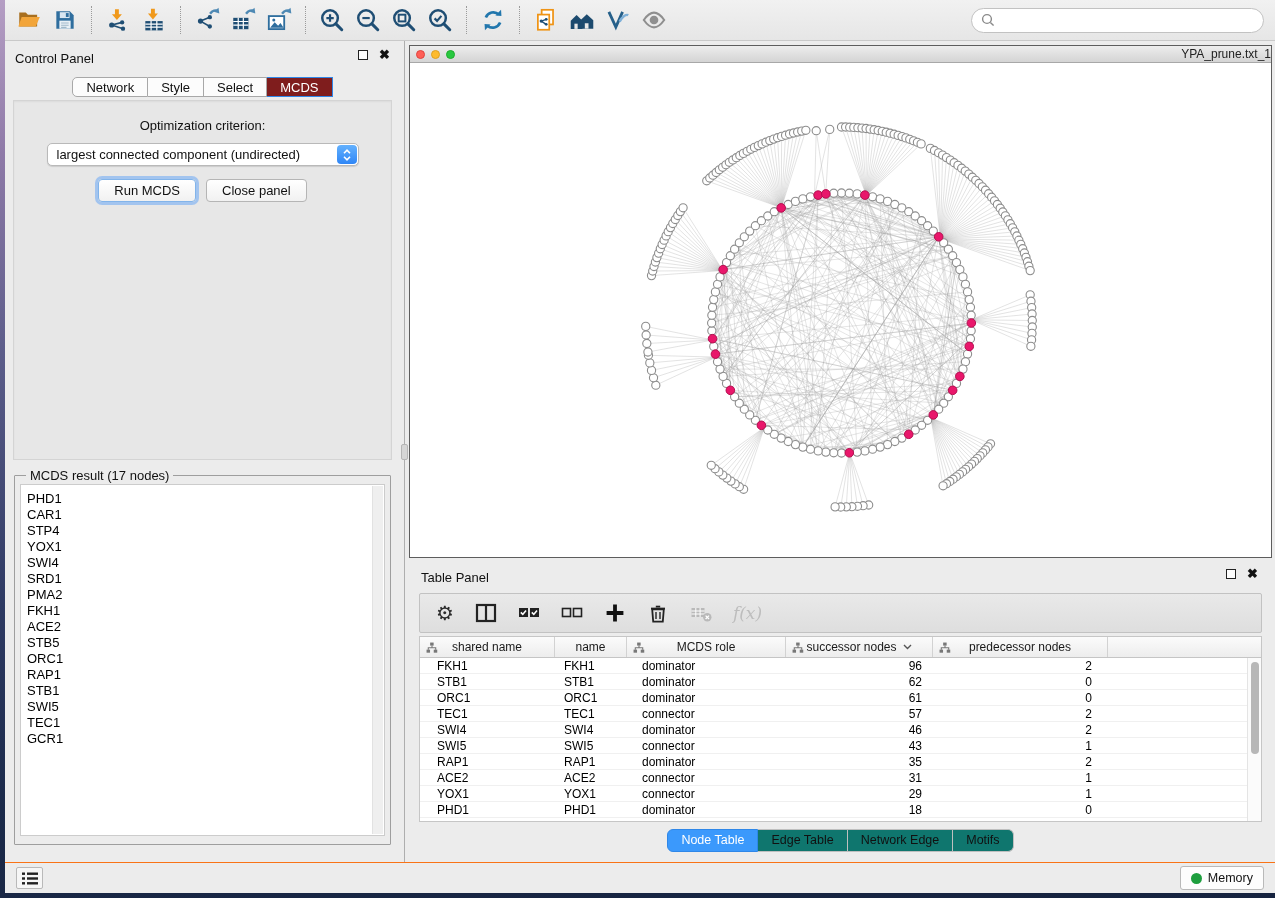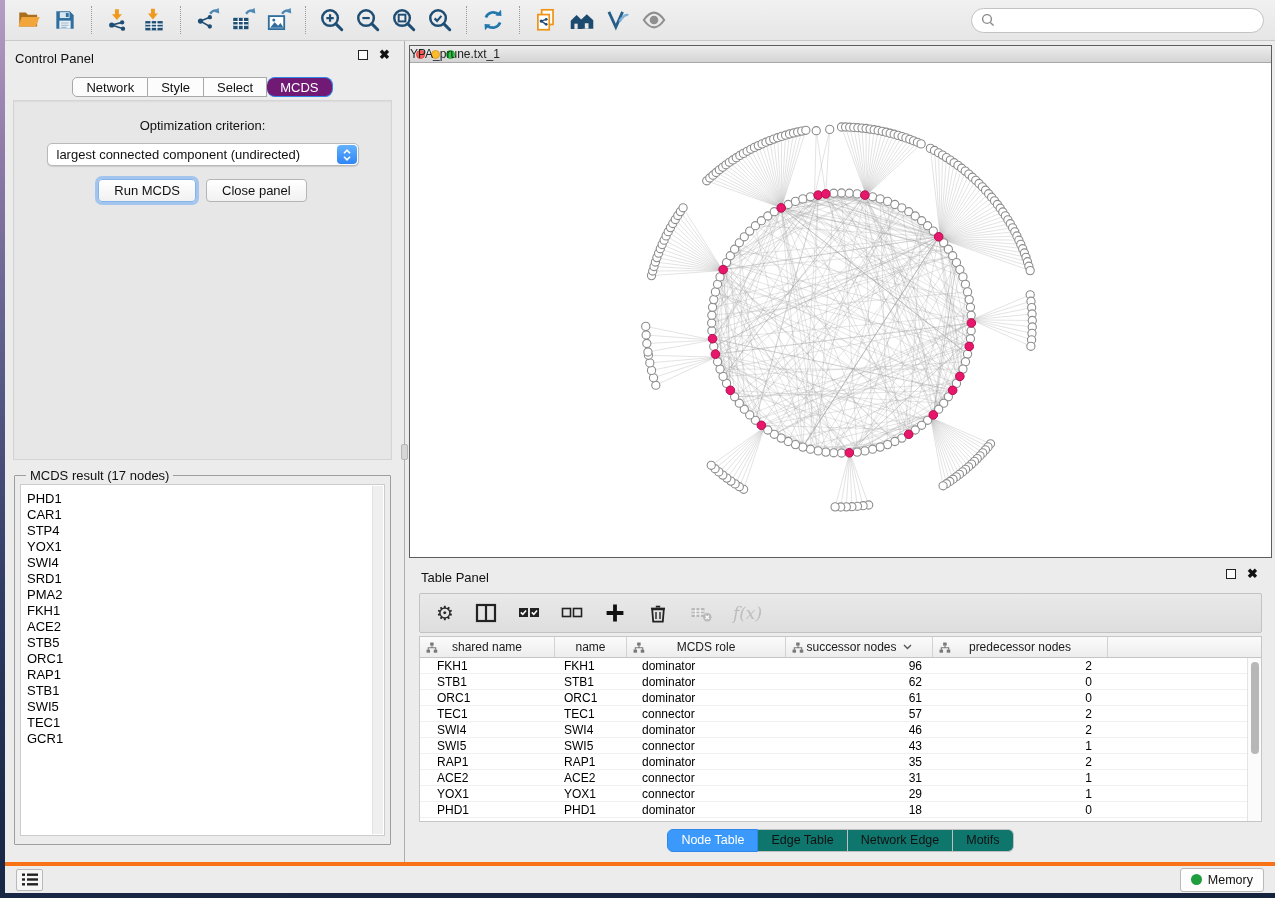--- a/index.html
+++ b/index.html
@@ -26,21 +26,21 @@
   .control-panel { width:395px; position:relative; background:#ececec; }
   .cp-header { padding:8px 10px 0; position:relative; }
   .cp-title { font-size:13px; color:#111; }
   .win-btns { position:absolute; right:10px; top:9px; display:flex; align-items:center; gap:11px; }
   .float-btn { width:10px; height:10px; border:1.6px solid #222; display:inline-block; background:#fdfdfd; }
   .close-btn { font-size:13px; line-height:10px; color:#111; font-weight:bold; cursor:default; }
   .cp-tabs { display:flex; justify-content:center; margin-top:10px; }
   .tab { font-size:13px; padding:2px 13px 1px; background:#fcfcfc; border:1px solid #a8a8a8; border-left:none; color:#111; cursor:default; }
   .tab:first-child { border-left:1px solid #a8a8a8; border-radius:5px 0 0 5px; }
   .tab:last-child { border-radius:0 5px 5px 0; }
-  .tab.active { background:#701a75; border-color:#2f87e8; color:#fff; border-radius:8px; }
+  .tab.active { background:#7f1d1d; border-color:#2f87e8; color:#fff; border-radius:0; }
   .cp-inner { margin:3px 8px 0; height:360px; background:#e7e7e7; border:1px solid #d4d4d4; border-radius:0;
               box-shadow:inset 0 1px 2px rgba(0,0,0,.05); }
   .opt-label { text-align:center; font-size:13px; color:#111; padding-top:17px; }
   .select { position:relative; width:312px; height:23px; margin:10px auto 0; background:#fff; border:1px solid #b9b9b9;
             border-radius:5px; box-shadow:0 1px 1px rgba(0,0,0,.12); display:flex; align-items:center; }
   .sel-text { font-size:13px; padding-left:9px; color:#111; white-space:nowrap; }
   .stepper { position:absolute; right:1px; top:1px; bottom:1px; width:20px; border-radius:4px;
              background:linear-gradient(#63b1fe,#2f86f6); display:flex; align-items:center; justify-content:center; }
   .btn-row { display:flex; justify-content:center; gap:10px; margin-top:13px; }
   .mac-btn { font-family:"Liberation Sans",sans-serif; font-size:13px; padding:3px 15px; border-radius:4px;
@@ -63,21 +63,21 @@
   
   .right-col { flex:1; position:relative; }
   .net-window { position:absolute; top:4px; left:0; right:3px; height:513px; border:1px solid #5d5d5d;
                 display:flex; flex-direction:column; background:#fff; }
   .nw-titlebar { height:17px; background:linear-gradient(#ededed,#d4d4d4); border-bottom:1px solid #a8a8a8;
                  position:relative; display:flex; align-items:center; }
   .tl { width:9px; height:9px; border-radius:50%; margin-left:6px; display:inline-block; }
   .tl.red { background:#ff5f57; border:0.5px solid #e0443e; }
   .tl.yellow { background:#febb2e; border:0.5px solid #dea123; }
   .tl.green { background:#28c840; border:0.5px solid #1dad2b; }
-  .nw-title { position:absolute; left:0; right:0; text-align:left; font-size:12px; color:#222; }
+  .nw-title { position:absolute; left:0; right:0; text-align:right; font-size:12px; color:#222; }
   .nw-canvas { flex:1; position:relative; background:#fff; }
   .nw-canvas svg { position:absolute; inset:0; width:100%; height:100%; }
 
   
   .table-panel { position:absolute; top:517px; left:0; right:3px; bottom:0; background:#ececec; }
   .tp-titlebar { position:relative; padding:10px 12px 0; }
   .tp-title { font-size:13px; color:#111; }
   .tp-titlebar .win-btns { right:14px; top:11px; }
   .tp-toolbar { margin:7px 10px 0; height:40px; background:linear-gradient(#e9e9e9,#dedede); border:1px solid #c2c2c2;
                 border-radius:2px; display:flex; align-items:center; padding-left:16px; gap:21px; }
@@ -102,21 +102,21 @@
   .tp-scroll { position:absolute; top:21px; right:0; bottom:0; width:14px; background:#fbfbfb; border-left:1px solid #e4e4e4; }
   .tp-thumb { position:absolute; top:4px; left:3px; width:8px; height:92px; background:#b7b7b7; border-radius:4px; }
 
   .tp-tabs { display:flex; justify-content:center; margin-top:7px; }
   .seg-tab { font-size:12.5px; padding:3px 13px 4px; background:#0f766e; border:1px solid #bfbfbf; border-left:none; color:#111; cursor:default; }
   .seg-tab:first-child { border-left:1px solid #bfbfbf; border-radius:6px 0 0 6px; }
   .seg-tab:last-child { border-radius:0 6px 6px 0; }
   .seg-tab.active { background:#3b99fc; border-color:#2f87e8; color:#fff; }
 
   
-  .status-bar { position:absolute; left:0; right:0; bottom:0; height:31px; border-top:4px solid #f97316;
+  .status-bar { position:absolute; left:0; right:0; bottom:0; height:31px; border-top:1px solid #f97316;
                 background:#ececec; display:flex; align-items:center; padding:0 11px; }
   .sb-list { width:27px; height:22px; background:#f6f6f6; border:1px solid #b9b9b9; display:flex;
              align-items:center; justify-content:center; border-radius:2px; }
   .sb-mem { margin-left:auto; height:24px; background:#fdfdfd; border:1px solid #b9b9b9; border-radius:3px;
             display:flex; align-items:center; gap:6px; padding:0 10px; font-size:12.5px;
             font-family:"Liberation Sans",sans-serif; color:#111; }
   .sb-mem .dot { width:11px; height:11px; border-radius:50%; background:#1e9e3e; display:inline-block; }
 </style>
 </head>
 <body>

